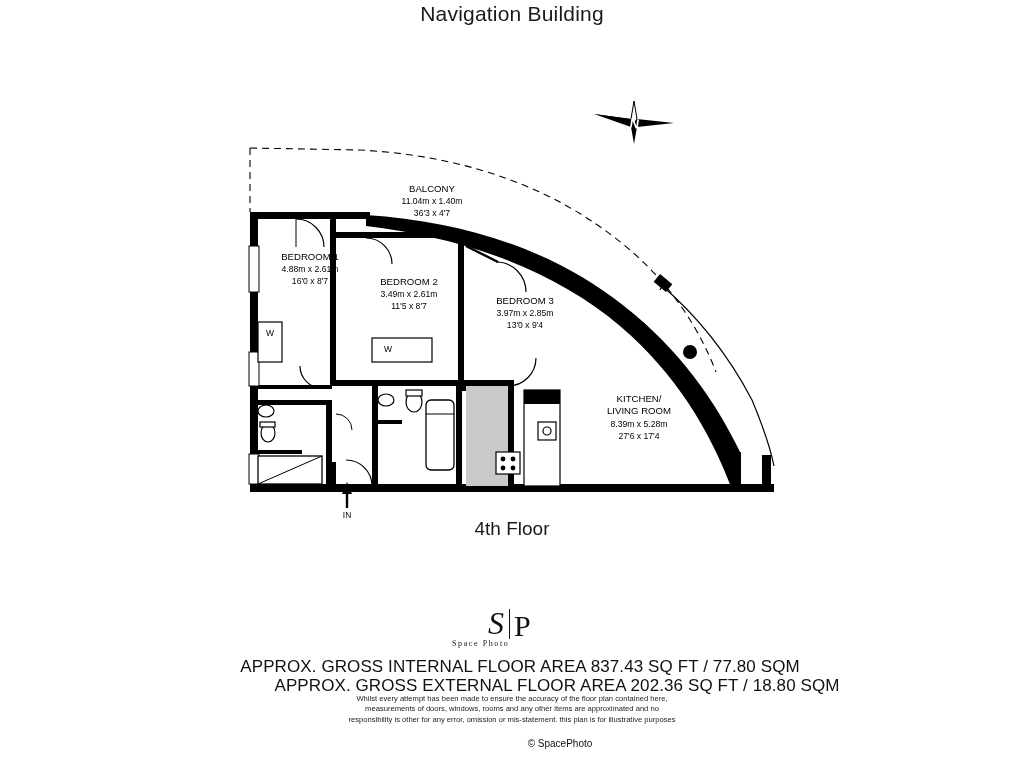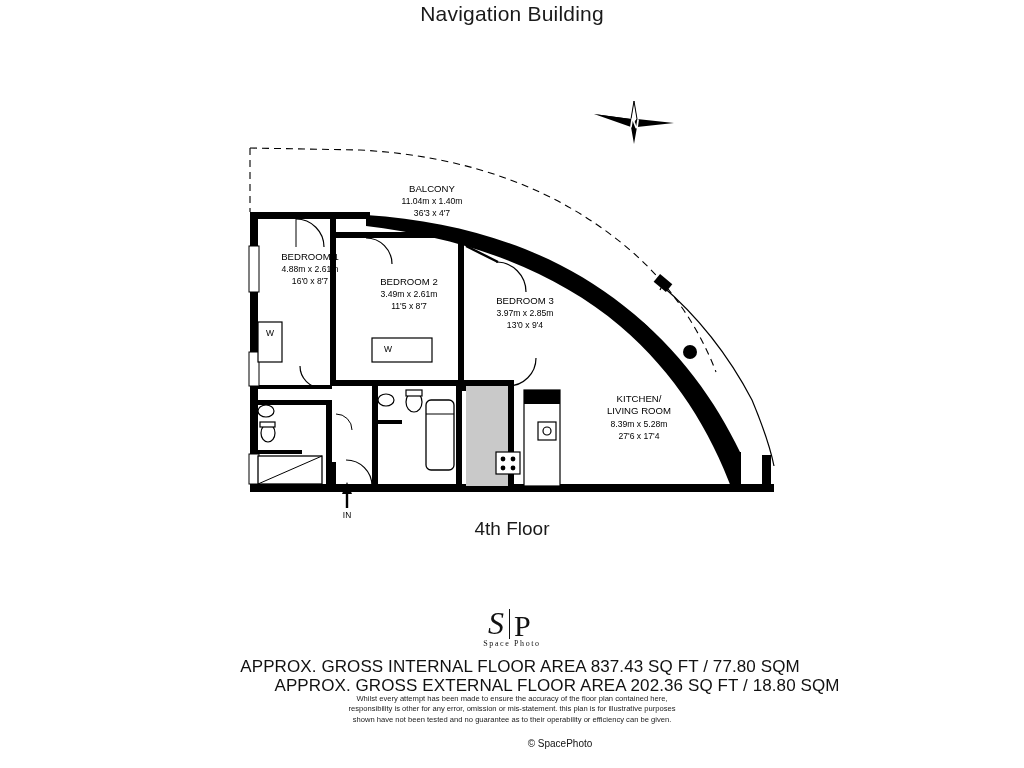--- a/index.html
+++ b/index.html
@@ -106,21 +106,21 @@
     top: 2px;
     width: 1px;
     height: 30px;
     background: #111;
   }
   .logo-word {
     position: absolute;
     left: 0;
     top: 32px;
     width: 120px;
-    text-align: center;
+    text-align: left;
     font-family: "Liberation Serif", serif;
     font-size: 8px;
     letter-spacing: 1.6px;
     color: #111;
   }
   text {
     font-family: "Liberation Sans", sans-serif;
   }
 </style>
 </head>
@@ -306,20 +306,20 @@
       <span class="logo-p">P</span>
       <span class="logo-word">Space Photo</span>
     </div>
   </div>
 
   <div class="footer area-line" style="top:657px;">APPROX. GROSS INTERNAL FLOOR AREA 837.43 SQ FT / 77.80 SQM</div>
   <div class="footer area-line" style="top:676px;padding-left:37px;">APPROX. GROSS EXTERNAL FLOOR AREA 202.36 SQ FT / 18.80 SQM</div>
 
   <div class="footer disclaimer" style="top:694px;">
     <div>Whilst every attempt has been made to ensure the accuracy of the floor plan contained here,</div>
+    <div>measurements of doors, windows, rooms and any other items are approximated and no</div>
     <div>responsibility is other for any error, omission or mis-statement. this plan is for illustrative purposes</div>
-    <div>shown have not been tested and no guarantee as to their operability or efficiency can be given.</div>
   </div>
 
   <div class="footer copyright" style="top:738px;">© SpacePhoto</div>
   <div class="footer credit" style="top:757px;margin-top:12px;">Photography and Floor Plan</div>
 
 </div>
 
 </body></html>

